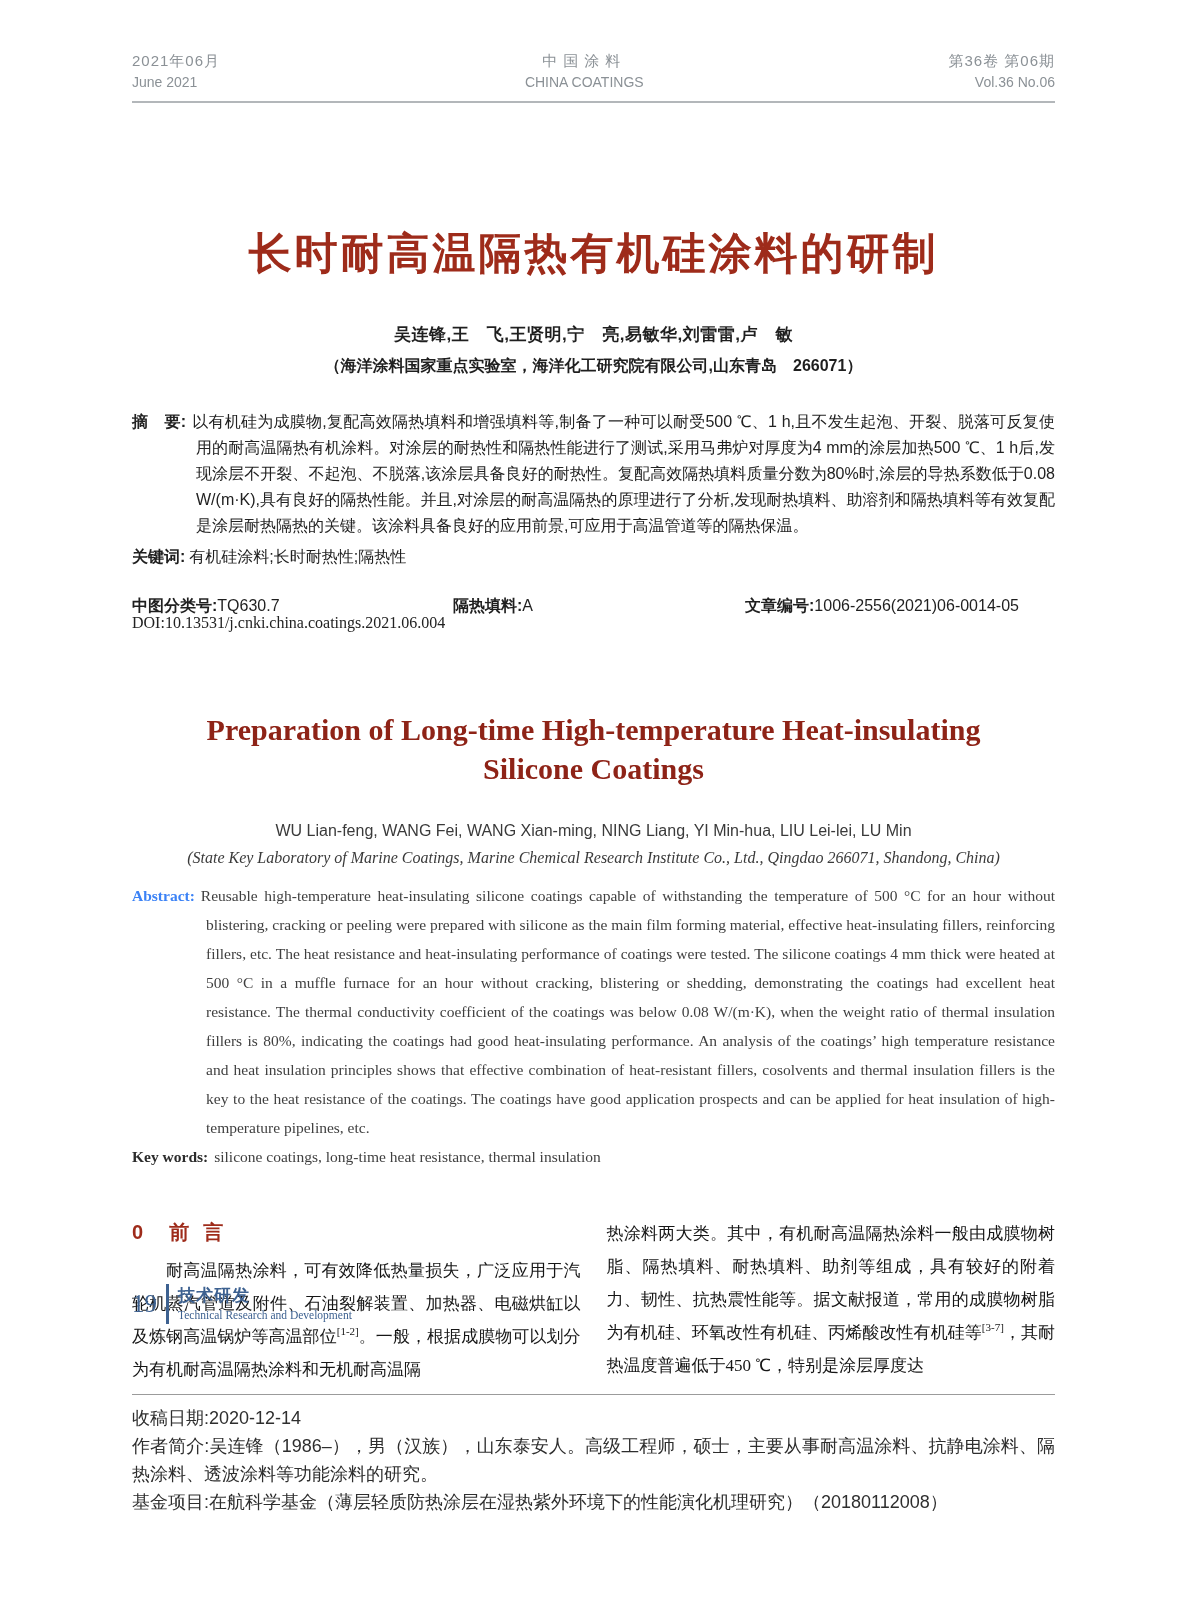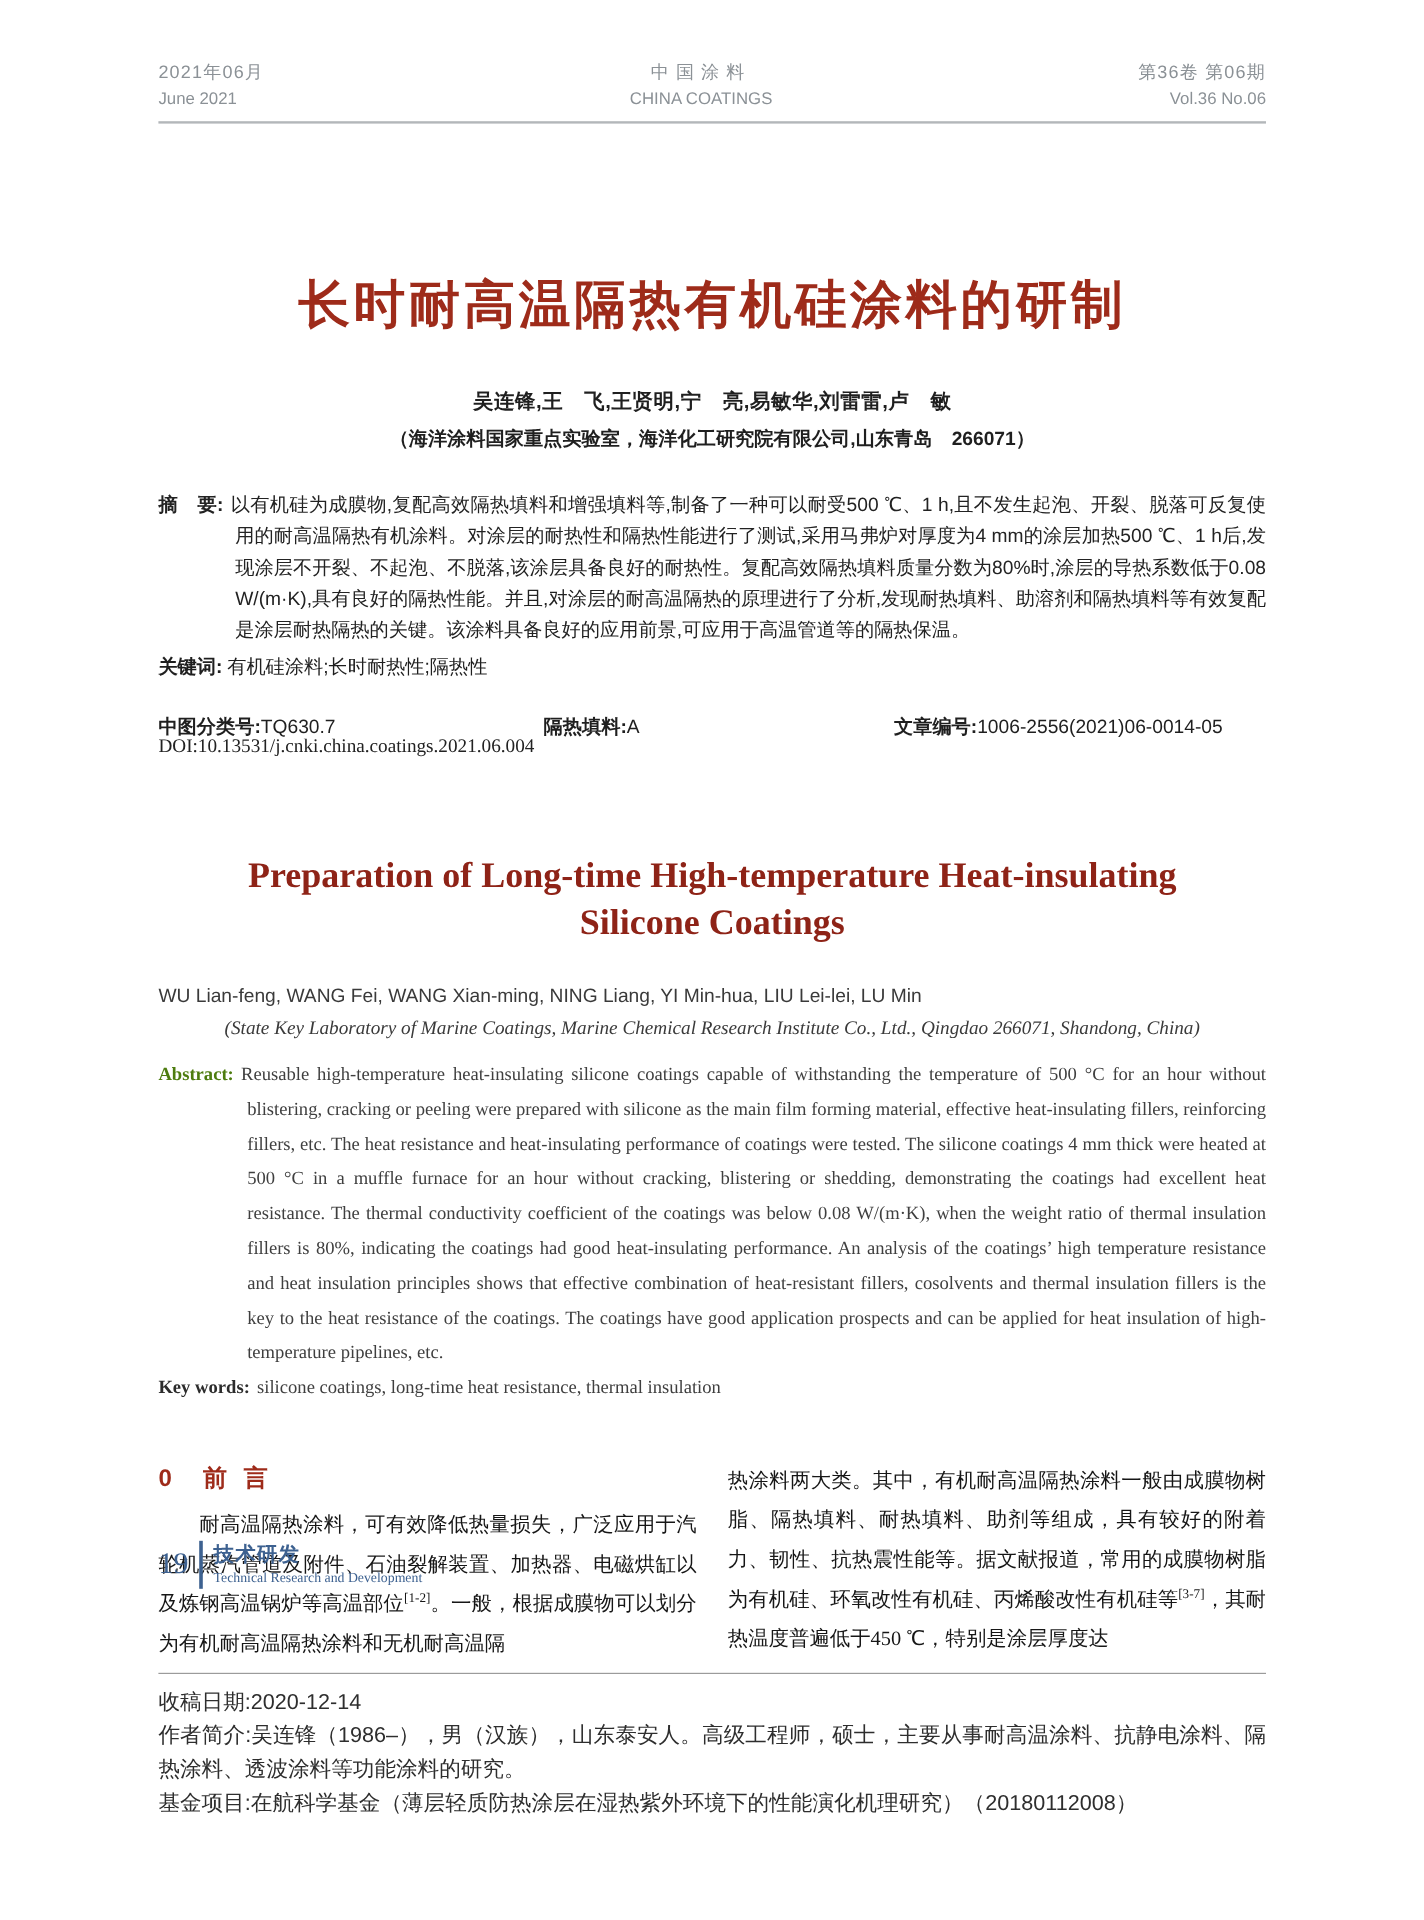--- a/index.html
+++ b/index.html
@@ -35,26 +35,26 @@
   .abstract-cn .lbl{font-weight:700;margin-right:6px;}
   .keywords-cn{margin-top:5px;font-size:16px;line-height:26px;}
   .keywords-cn .lbl{font-weight:700;margin-right:4px;}
   .meta-row{position:relative;margin-top:13px;height:20px;font-size:16px;}
   .meta-item{position:absolute;top:0;white-space:nowrap;margin-top:13px;}
   .meta-item .lbl{font-weight:700;}
   .doi{margin-top:11px;font-size:16px;font-family:"Liberation Serif",serif;color:#222;}
 
   
   .title-en{margin-top:78px;text-align:center;font-family:"Liberation Serif",serif;font-weight:700;font-size:30px;line-height:39px;color:var(--en-title-red);}
-  .authors-en{margin-top:34px;text-align:left;font-size:16px;color:#3a3a3a;}
+  .authors-en{margin-top:34px;text-align:center;font-size:16px;color:#3a3a3a;}
   .affil-en{margin-top:9px;text-align:center;font-family:"Liberation Serif",serif;font-style:italic;font-size:16px;color:#3a3a3a;}
 
   
   .abstract-en{margin-top:14px;font-family:"Liberation Serif",serif;font-size:15.5px;line-height:29px;color:var(--en-ink);text-align:justify;padding-left:74px;text-indent:-74px;}
-  .abstract-en .lbl{font-weight:700;color:#4d7c0f;margin-right:6px;}
+  .abstract-en .lbl{font-weight:700;color:#3b82f6;margin-right:6px;}
   .keywords-en{font-family:"Liberation Serif",serif;font-size:15.5px;line-height:29px;color:var(--en-ink);margin-top:0;}
   .keywords-en .lbl{font-weight:700;color:#2c2c2c;margin-right:6px;}
 
   
   .columns{display:flex;gap:26px;margin-top:46px;}
   .col{flex:1;min-width:0;}
   .sec-h{color:var(--title-red);font-size:20px;font-weight:700;line-height:30px;margin-bottom:7px;font-family:"Liberation Sans",sans-serif;}
   .sec-h .sec-num{margin-right:26px;}
   .sec-h .sec-title{letter-spacing:14px;}
   .body-p{font-family:"Liberation Serif",serif;font-size:17px;line-height:33px;text-align:justify;color:#161616;}

